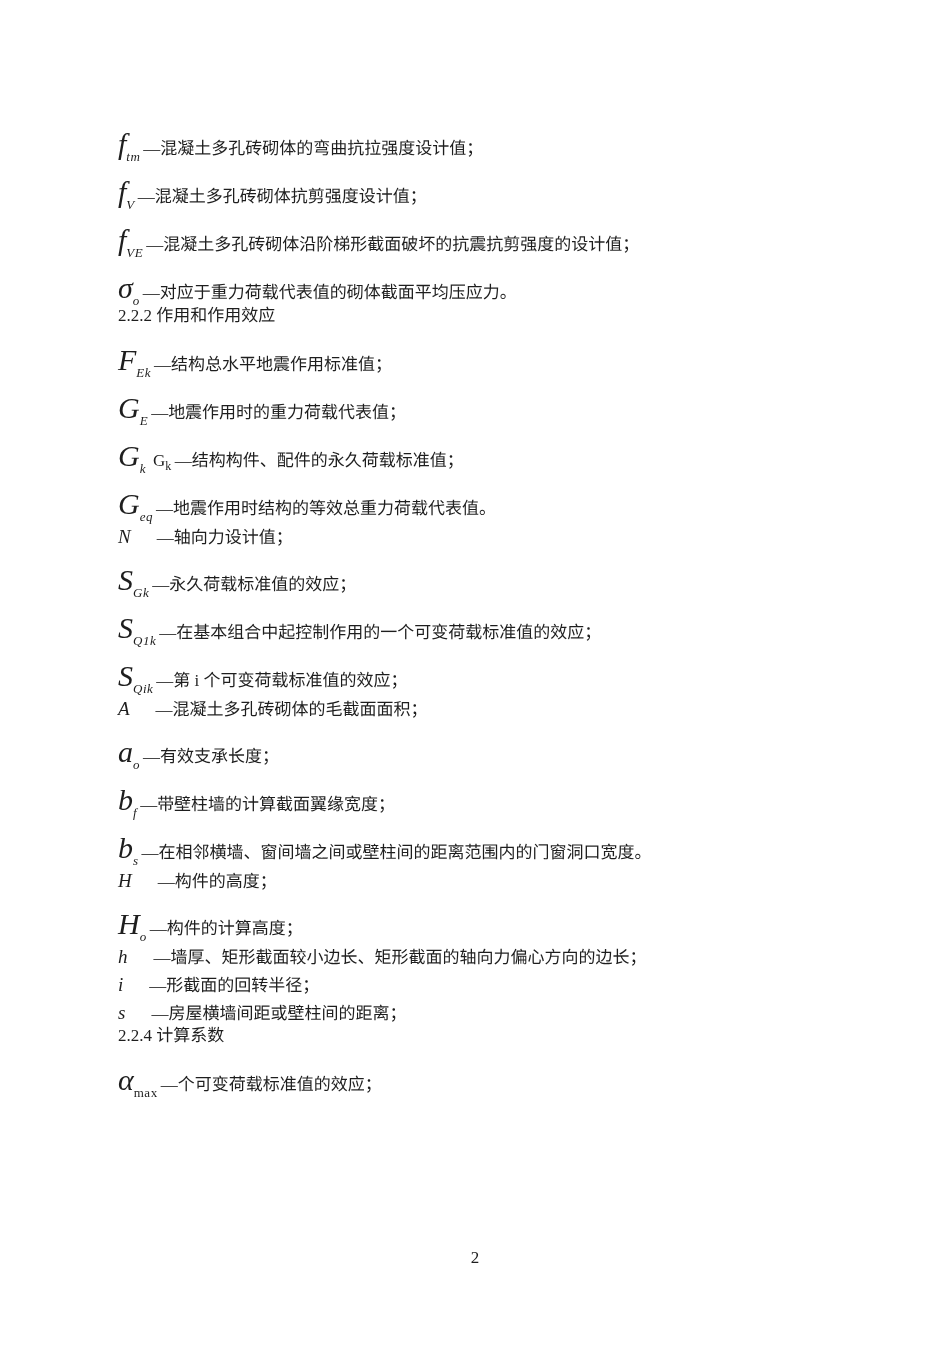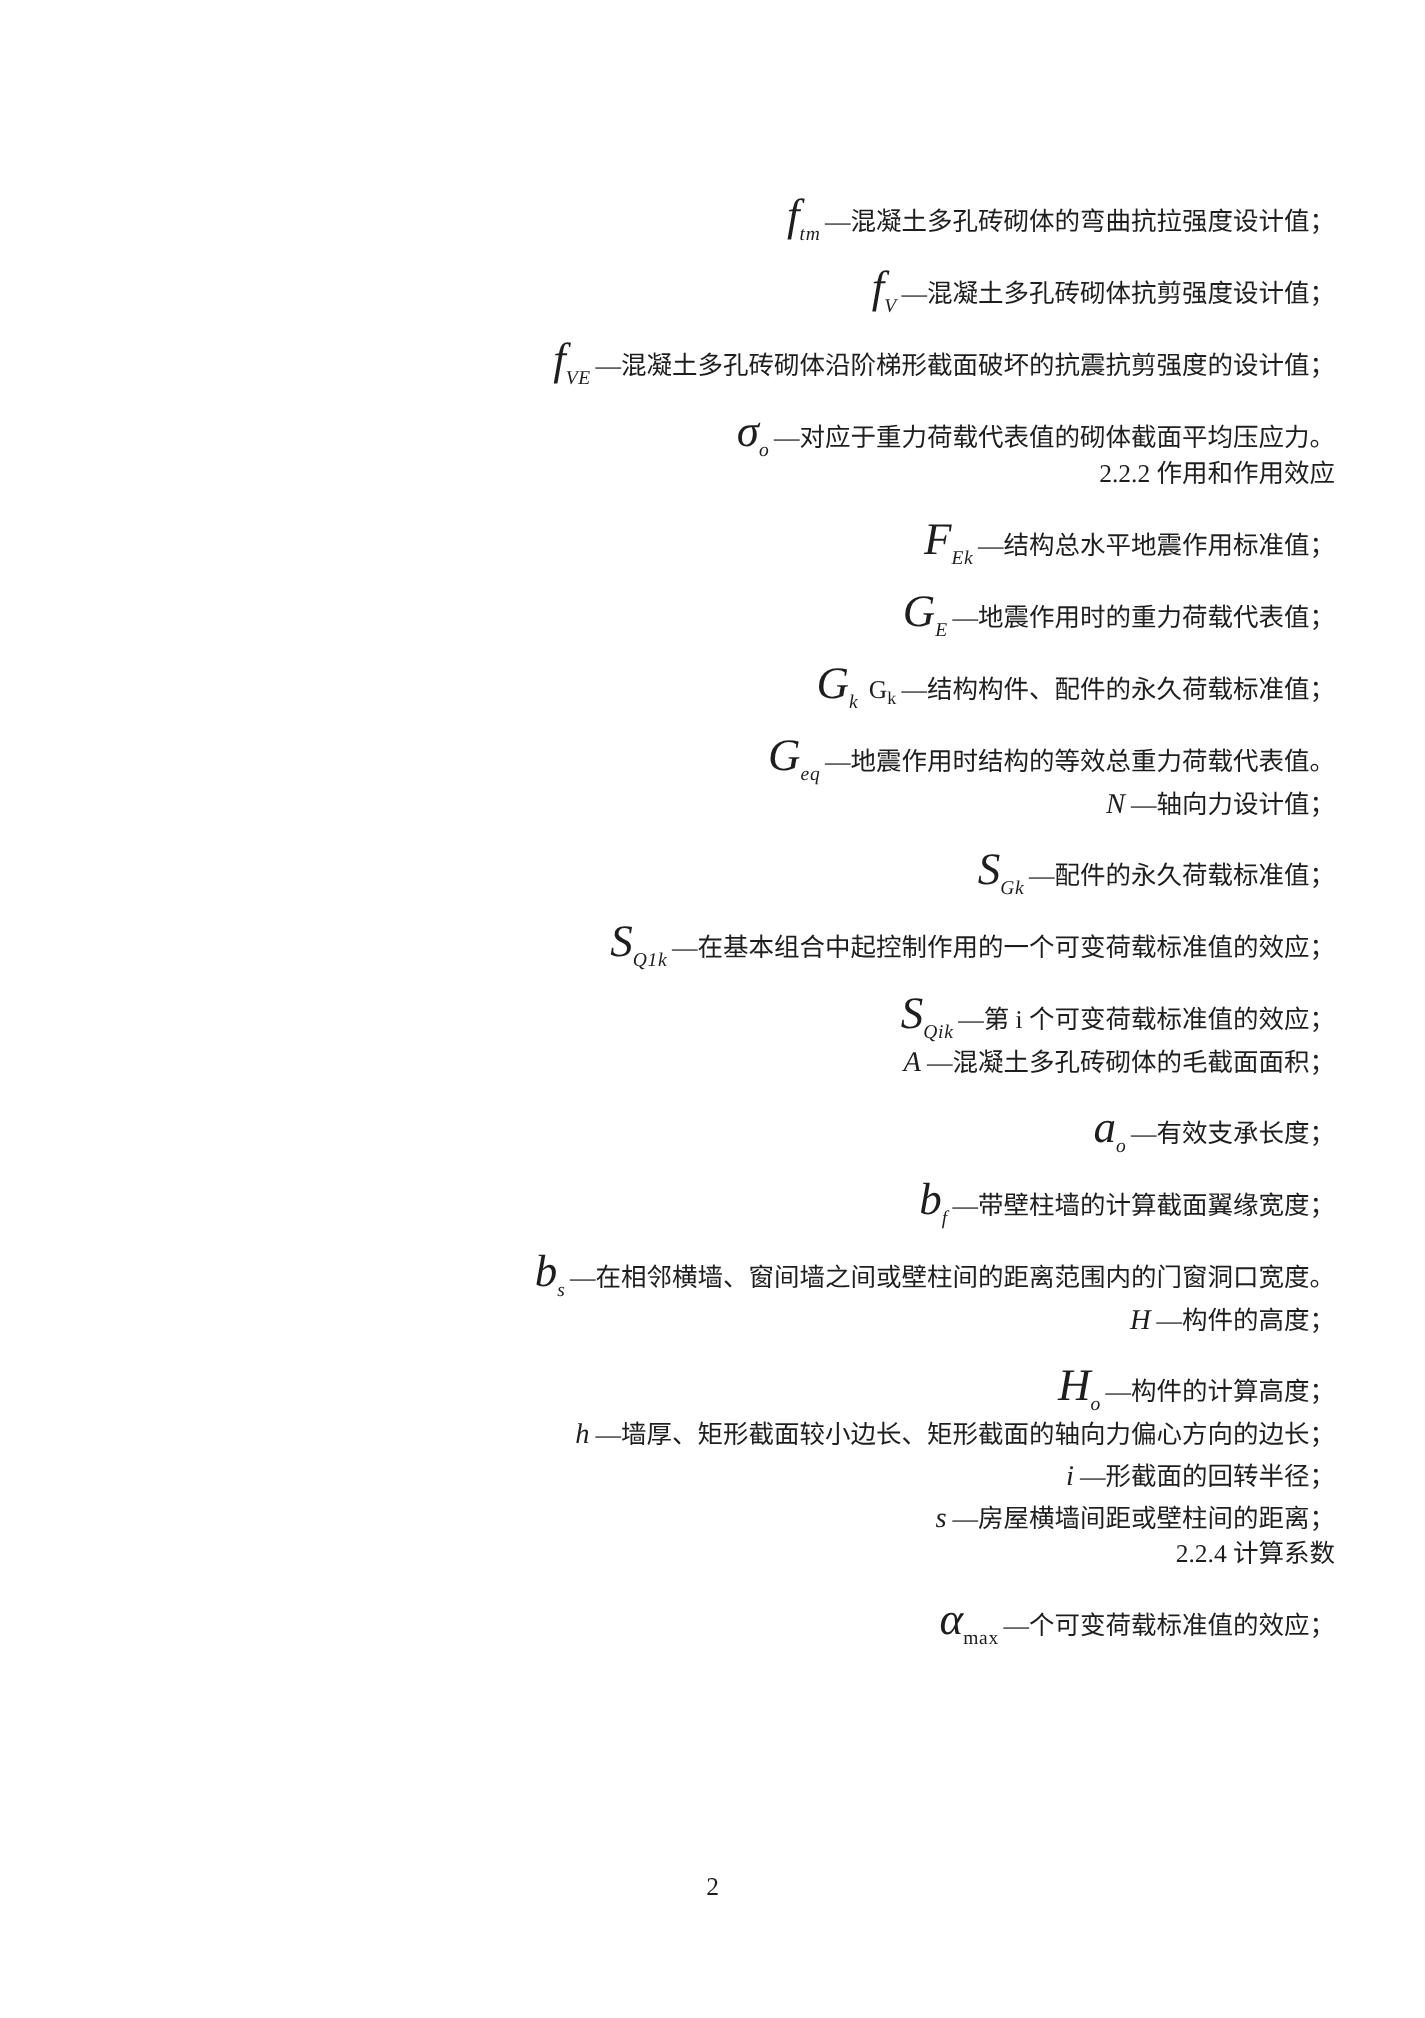--- a/index.html
+++ b/index.html
@@ -14,21 +14,20 @@
     background: #ffffff;
     color: #1e1e1e;
     font-family: "Liberation Serif", "DejaVu Serif", serif;
     overflow: hidden;
   }
   .content {
     position: absolute;
     left: 118px;
     top: 112px;
     right: 60px;
-    text-align: right;
   }
   .ln {
     white-space: nowrap;
   }
   .ln.lg {
     height: 32px;
     line-height: 32px;
     margin-top: 16px;
   }
   .ln.sm {
@@ -67,21 +66,21 @@
   }
   .sym-extra .sym-sub {
     font-style: normal;
     font-size: 12px;
     vertical-align: -4px;
   }
   .desc {
     font-size: 17px;
   }
   .ln.lg .desc { margin-left: 3px; }
-  .ln.sm .desc { margin-left: 4px; }
+  .ln.sm .desc { margin-left: 26px; }
   .footer {
     position: absolute;
     left: 0;
     right: 0;
     top: 1248px;
     text-align: center;
     font-size: 17px;
     color: #1e1e1e;
   }
 </style>
@@ -93,21 +92,21 @@
       <div class="ln lg"><span class="sym lg"><span class="sym-main">f</span><span class="sym-sub">tm</span></span><span class="desc">—混凝土多孔砖砌体的弯曲抗拉强度设计值；</span></div>
       <div class="ln lg"><span class="sym lg"><span class="sym-main">f</span><span class="sym-sub">V</span></span><span class="desc">—混凝土多孔砖砌体抗剪强度设计值；</span></div>
       <div class="ln lg"><span class="sym lg"><span class="sym-main">f</span><span class="sym-sub">VE</span></span><span class="desc">—混凝土多孔砖砌体沿阶梯形截面破坏的抗震抗剪强度的设计值；</span></div>
       <div class="ln lg"><span class="sym lg"><span class="sym-main">σ</span><span class="sym-sub">o</span></span><span class="desc">—对应于重力荷载代表值的砌体截面平均压应力。</span></div>
       <div class="ln head">2.2.2 作用和作用效应</div>
       <div class="ln lg"><span class="sym lg"><span class="sym-main">F</span><span class="sym-sub">Ek</span></span><span class="desc">—结构总水平地震作用标准值；</span></div>
       <div class="ln lg"><span class="sym lg"><span class="sym-main">G</span><span class="sym-sub">E</span></span><span class="desc">—地震作用时的重力荷载代表值；</span></div>
       <div class="ln lg"><span class="sym lg"><span class="sym-main">G</span><span class="sym-sub">k</span></span><span class="sym-extra"><span>G</span><span class="sym-sub upright">k</span></span><span class="desc">—结构构件、配件的永久荷载标准值；</span></div>
       <div class="ln lg"><span class="sym lg"><span class="sym-main">G</span><span class="sym-sub">eq</span></span><span class="desc">—地震作用时结构的等效总重力荷载代表值。</span></div>
       <div class="ln sm"><span class="sym sm"><span class="sym-main">N</span></span><span class="desc">—轴向力设计值；</span></div>
-      <div class="ln lg"><span class="sym lg"><span class="sym-main">S</span><span class="sym-sub">Gk</span></span><span class="desc">—配件的永久荷载标准值；</span></div>
+      <div class="ln lg"><span class="sym lg"><span class="sym-main">S</span><span class="sym-sub">Gk</span></span><span class="desc">—永久荷载标准值的效应；</span></div>
       <div class="ln lg"><span class="sym lg"><span class="sym-main">S</span><span class="sym-sub">Q1k</span></span><span class="desc">—在基本组合中起控制作用的一个可变荷载标准值的效应；</span></div>
       <div class="ln lg"><span class="sym lg"><span class="sym-main">S</span><span class="sym-sub">Qik</span></span><span class="desc">—第 i 个可变荷载标准值的效应；</span></div>
       <div class="ln sm"><span class="sym sm"><span class="sym-main">A</span></span><span class="desc">—混凝土多孔砖砌体的毛截面面积；</span></div>
       <div class="ln lg"><span class="sym lg"><span class="sym-main">a</span><span class="sym-sub">o</span></span><span class="desc">—有效支承长度；</span></div>
       <div class="ln lg"><span class="sym lg"><span class="sym-main">b</span><span class="sym-sub">f</span></span><span class="desc">—带壁柱墙的计算截面翼缘宽度；</span></div>
       <div class="ln lg"><span class="sym lg"><span class="sym-main">b</span><span class="sym-sub">s</span></span><span class="desc">—在相邻横墙、窗间墙之间或壁柱间的距离范围内的门窗洞口宽度。</span></div>
       <div class="ln sm"><span class="sym sm"><span class="sym-main">H</span></span><span class="desc">—构件的高度；</span></div>
       <div class="ln lg"><span class="sym lg"><span class="sym-main">H</span><span class="sym-sub">o</span></span><span class="desc">—构件的计算高度；</span></div>
       <div class="ln sm"><span class="sym sm"><span class="sym-main">h</span></span><span class="desc">—墙厚、矩形截面较小边长、矩形截面的轴向力偏心方向的边长；</span></div>
       <div class="ln sm"><span class="sym sm"><span class="sym-main">i</span></span><span class="desc">—形截面的回转半径；</span></div>

